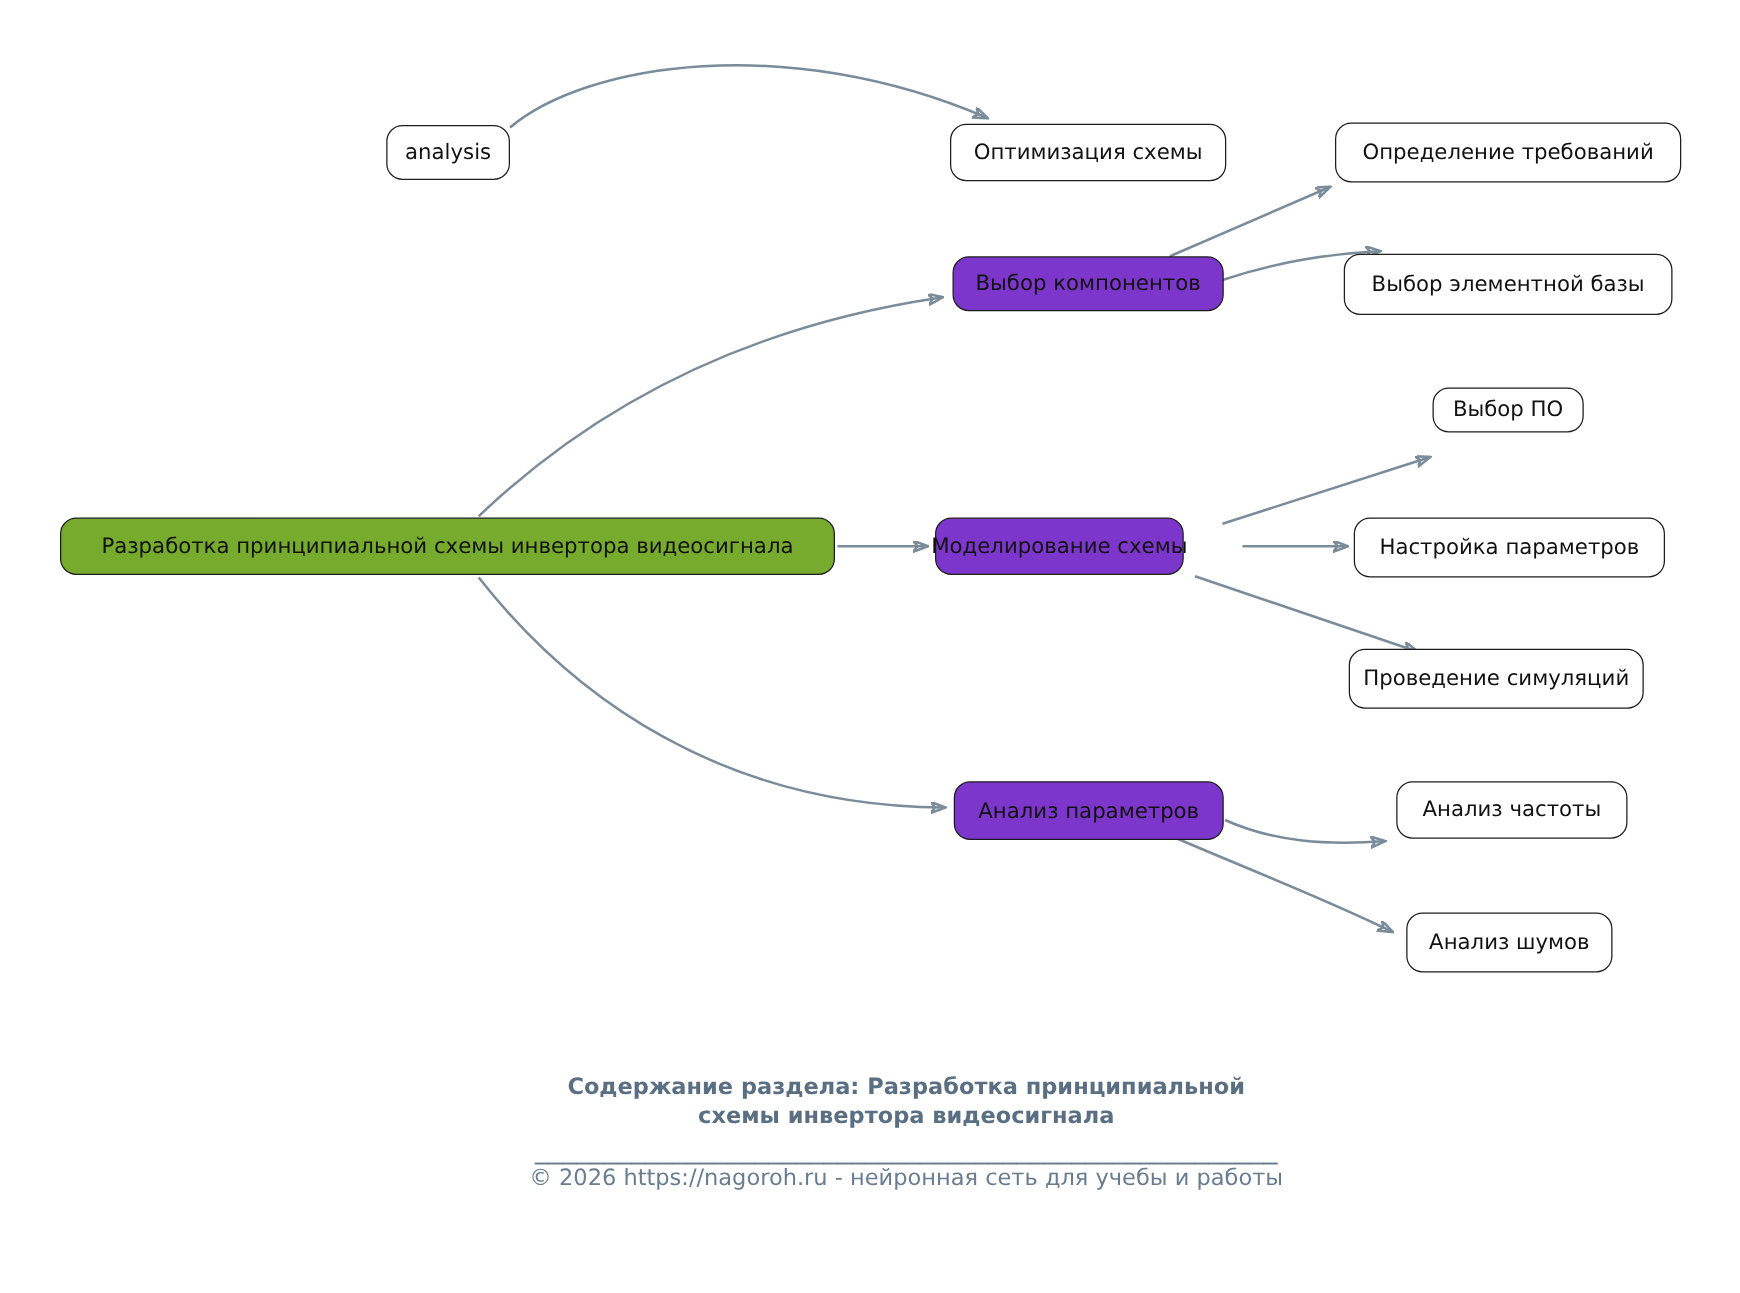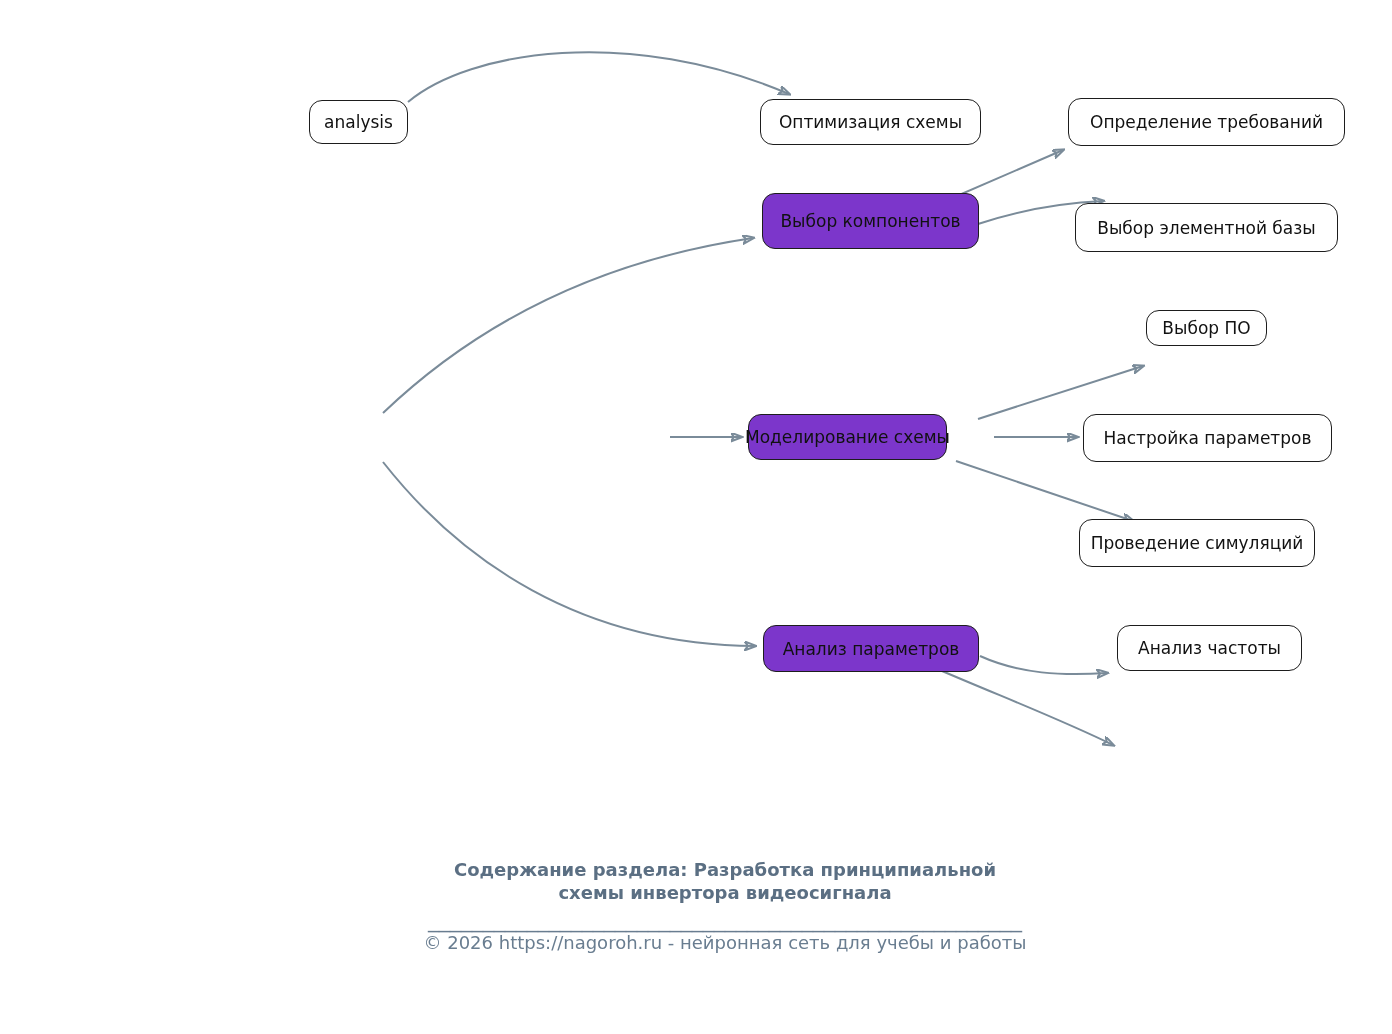--- a/index.html
+++ b/index.html
@@ -87,37 +87,39 @@
     <path d="M 980 656 C 1020 674, 1062 676, 1107 673" marker-end="url(#arrow)" stroke="#7a8b99"></path>
     <path d="M 942 671 C 1010 700, 1062 720, 1113 745" marker-end="url(#arrow)" stroke="#7a8b99"></path>
   </svg>
 
   <div class="node" style="left:309px;top:100px;width:99px;height:44px">analysis</div>
 
   <div class="node" style="left:760px;top:99px;width:221px;height:46px">Оптимизация схемы</div>
 
   <div class="node" style="left:1068px;top:98px;width:277px;height:48px">Определение требований</div>
 
-  <div class="node branch" style="left:762px;top:193px;width:217px;height:56px">Выбор компонентов</div>
+  <div class="node branch" style="left:762px;top:205px;width:217px;height:44px">Выбор компонентов</div>
 
   <div class="node" style="left:1075px;top:203px;width:263px;height:49px">Выбор элементной базы</div>
 
   <div class="node" style="left:1146px;top:310px;width:121px;height:36px">Выбор ПО</div>
 
+  <div class="node root" style="left:48px;top:414px;width:620px;height:46px">Разработка принципиальной схемы инвертора видеосигнала</div>
 
   <div class="node branch" style="left:748px;top:414px;width:199px;height:46px">Моделирование схемы</div>
 
   <div class="node" style="left:1083px;top:414px;width:249px;height:48px">Настройка параметров</div>
 
   <div class="node" style="left:1079px;top:519px;width:236px;height:48px">Проведение симуляций</div>
 
   <div class="node branch" style="left:763px;top:625px;width:216px;height:47px">Анализ параметров</div>
 
   <div class="node" style="left:1117px;top:625px;width:185px;height:46px">Анализ частоты</div>
 
+  <div class="node" style="left:1125px;top:730px;width:165px;height:48px">Анализ шумов</div>
 
   <div id="footer">
     <div class="title">
       <span>Содержание раздела: Разработка принципиальной</span><br>
       <span>схемы инвертора видеосигнала</span>
     </div>
     <div class="divider">______________________________________________________</div>
     <div class="copyright">© 2026 https://nagoroh.ru - нейронная сеть для учебы и работы</div>
   </div>
 

